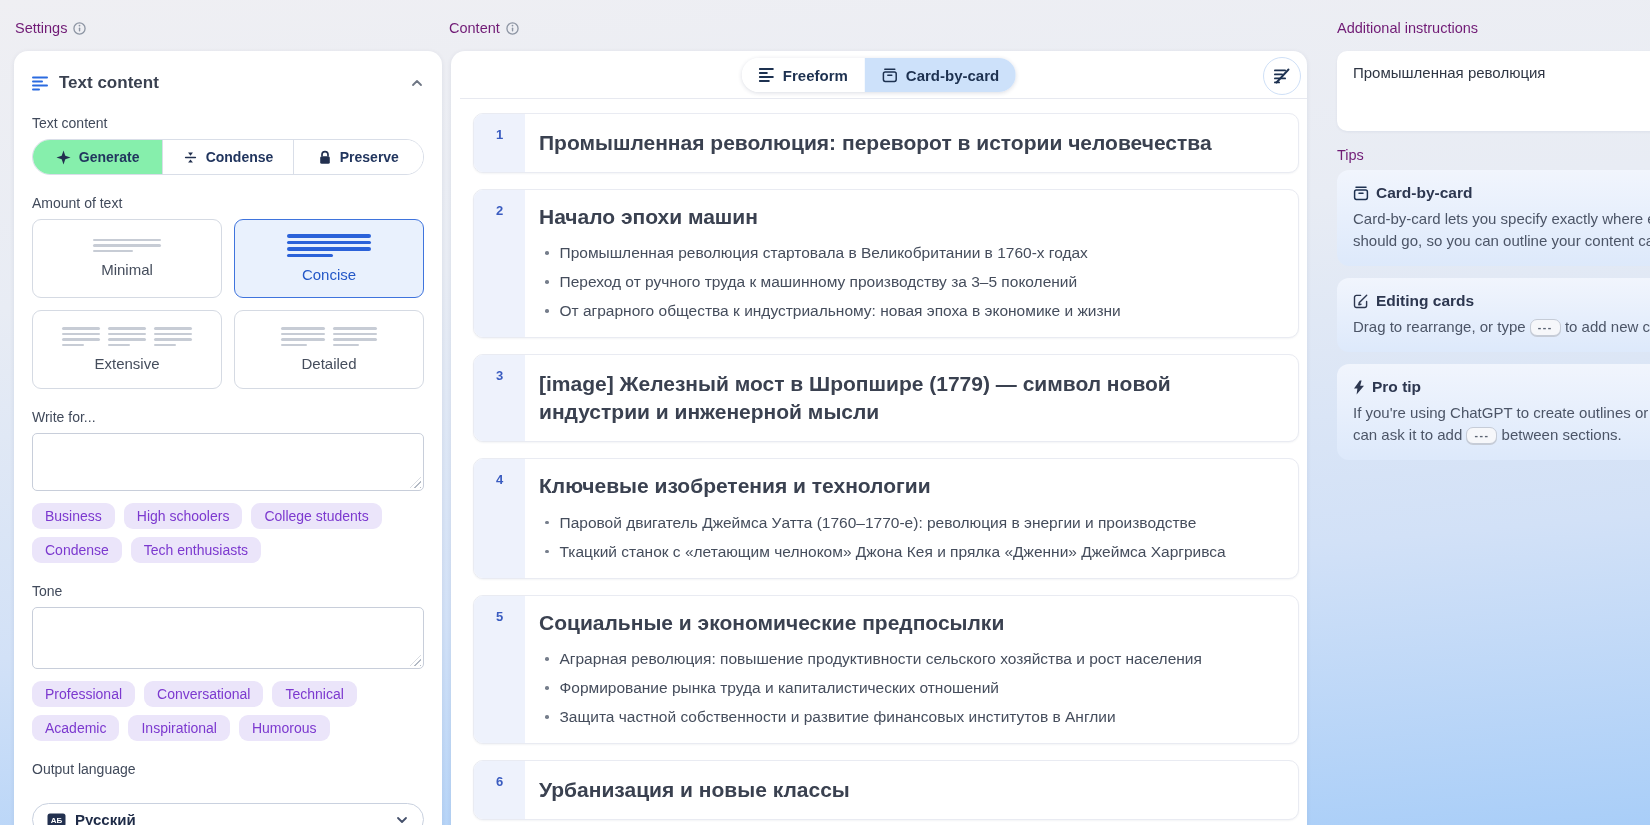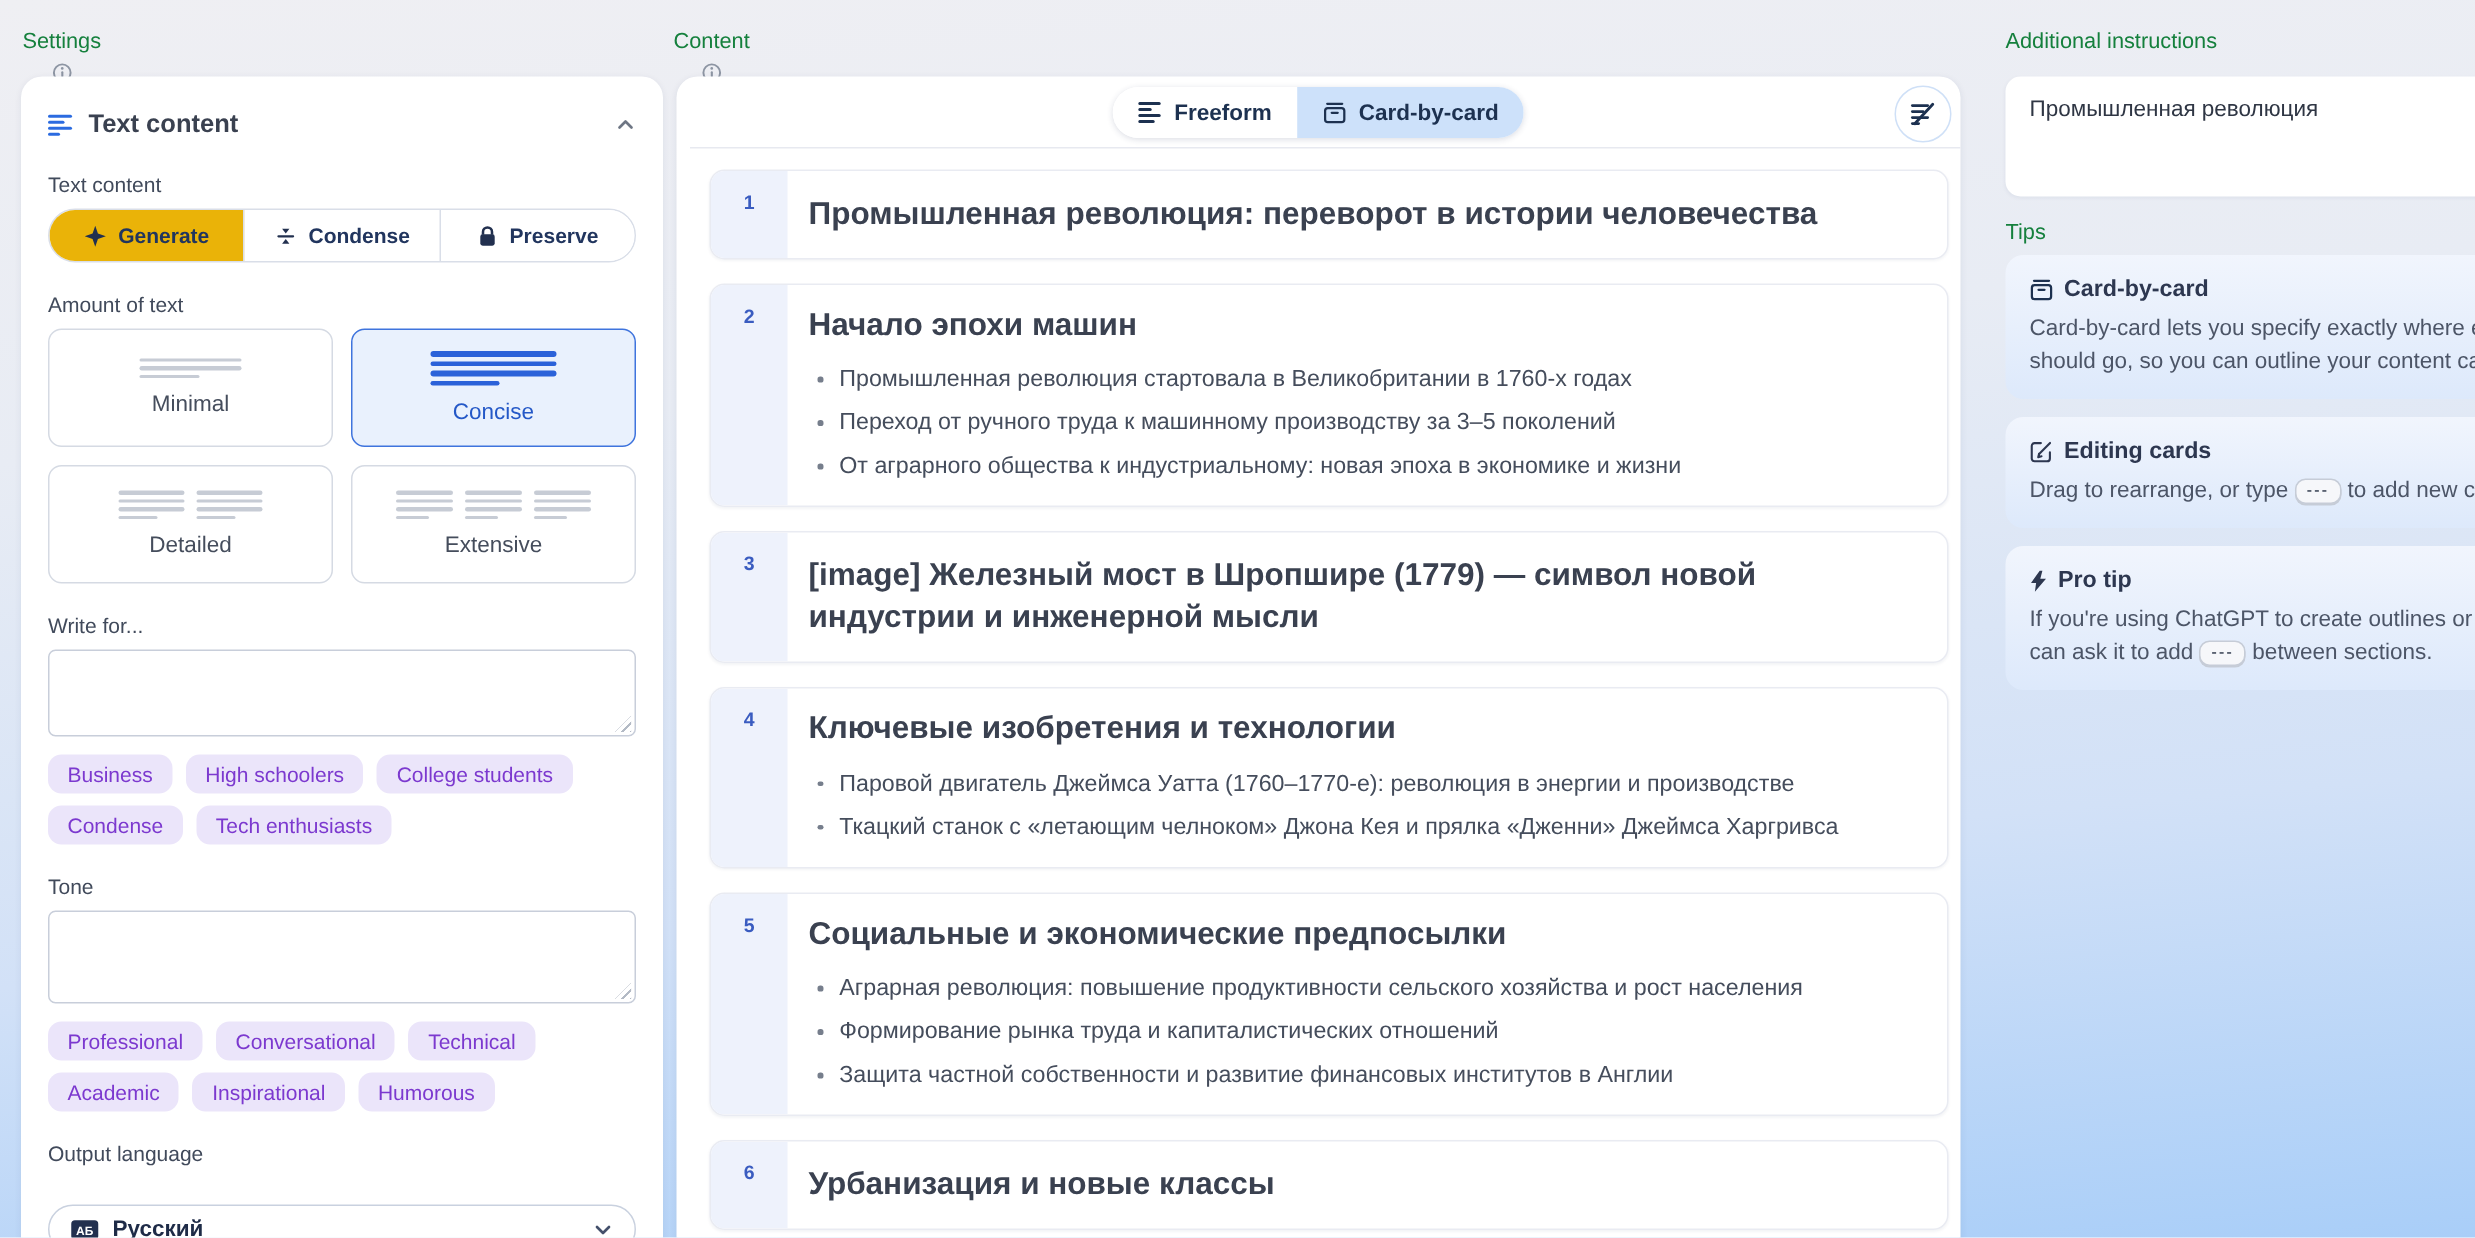--- a/index.html
+++ b/index.html
@@ -2,38 +2,38 @@
 <html><head>
 <meta charset="utf-8">
 <style>
   * { box-sizing: border-box; margin: 0; padding: 0; }
   html,body { width:1650px; height:825px; overflow:hidden; }
   body {
     font-family: "Liberation Sans", "DejaVu Sans", sans-serif;
     background: linear-gradient(175deg, #efeff3 0%, #e8ecf4 32%, #d2e1f7 68%, #a9cef8 100%);
     position: relative; color:#3b4251;
   }
-  .floating-label { position:absolute; font-size:14.5px; color:#15803d; display:flex; align-items:center; gap:6px;flex-direction:column; }
+  .floating-label { position:absolute; font-size:14.5px; color:#701a75; display:flex; align-items:center; gap:6px; }
   #settings-label { left:15px; top:20px; }
   #content-label  { left:449px; top:20px; }
   #instructions-label { left:1337px; top:20px; }
   #tips-label { left:1337px; top:147px; }
   .panel { position:absolute; background:#fff; border-radius:14px; box-shadow:0 1px 5px rgba(25,39,80,.08); }
   #settings-panel { left:14px; top:51px; width:428px; height:790px; padding:20px 18px; }
   #content-panel  { left:451px; top:51px; width:856px; height:790px; }
 
   
   .sec-head { display:flex; align-items:center; gap:10px; height:24px; }
   .sec-title { font-size:17px; font-weight:700; color:#3a4150; flex:1; }
   .icn { display:inline-flex; align-items:center; justify-content:center; line-height:0; }
   .label { font-size:14px; color:#414a5b; margin:20px 0 8px; }
   .seg { display:flex; border:1px solid #d9dee8; border-radius:19px; overflow:hidden; height:36px; background:#fff; }
   .seg-btn { flex:1; display:flex; align-items:center; justify-content:center; gap:8px; font-size:14px; font-weight:700; color:#21355e; border-right:1px solid #d9dee8; cursor:pointer; background:#fff; }
   .seg-btn:last-child { border-right:none; }
-  .seg-btn.selected { background:#eab308; }
+  .seg-btn.selected { background:#86efac; }
   .amt-grid { display:grid; grid-template-columns:1fr 1fr; gap:12px; }
   .amt-card { border:1px solid #d5dae3; border-radius:9px; height:79px; display:flex; flex-direction:column; align-items:center; justify-content:center; gap:9px; background:#fff; cursor:pointer; }
   .amt-card.selected { border:1.5px solid #3f74dd; background:#e9f1fd; }
   .amt-label { font-size:15px; color:#454d5c; }
   .amt-card.selected .amt-label { color:#2458c7; }
   .amt-icon { display:flex; gap:8px; }
   .amt-col { display:flex; flex-direction:column; gap:3px; align-items:flex-start; }
   .amt-col i { display:block; height:2.5px; background:#c7ccd5; border-radius:2px; }
   .amt-card.selected .amt-col i { background:#2b62d9; height:3.5px; }
   .ta-wrap { position:relative; }
@@ -172,56 +172,56 @@
             <i style="width: 84px;"></i>
             <i style="width: 84px;"></i>
             <i style="width: 46px;"></i>
           </div>
         </div>
         <div class="amt-label">Concise</div>
       </div>
       <div class="amt-card">
         <div class="amt-icon">
           <div class="amt-col">
-            <i style="width: 44px;"></i>
-            <i style="width: 44px;"></i>
-            <i style="width: 44px;"></i>
-            <i style="width: 26px;"></i>
-          </div>
-          <div class="amt-col">
-            <i style="width: 44px;"></i>
-            <i style="width: 44px;"></i>
-            <i style="width: 44px;"></i>
-            <i style="width: 26px;"></i>
-          </div>
-        </div>
-        <div class="amt-label">Detailed</div>
+            <i style="width: 38px;"></i>
+            <i style="width: 38px;"></i>
+            <i style="width: 38px;"></i>
+            <i style="width: 22px;"></i>
+          </div>
+          <div class="amt-col">
+            <i style="width: 38px;"></i>
+            <i style="width: 38px;"></i>
+            <i style="width: 38px;"></i>
+            <i style="width: 22px;"></i>
+          </div>
+          <div class="amt-col">
+            <i style="width: 38px;"></i>
+            <i style="width: 38px;"></i>
+            <i style="width: 38px;"></i>
+            <i style="width: 22px;"></i>
+          </div>
+        </div>
+        <div class="amt-label">Extensive</div>
       </div>
       <div class="amt-card">
         <div class="amt-icon">
           <div class="amt-col">
-            <i style="width: 38px;"></i>
-            <i style="width: 38px;"></i>
-            <i style="width: 38px;"></i>
-            <i style="width: 22px;"></i>
-          </div>
-          <div class="amt-col">
-            <i style="width: 38px;"></i>
-            <i style="width: 38px;"></i>
-            <i style="width: 38px;"></i>
-            <i style="width: 22px;"></i>
-          </div>
-          <div class="amt-col">
-            <i style="width: 38px;"></i>
-            <i style="width: 38px;"></i>
-            <i style="width: 38px;"></i>
-            <i style="width: 22px;"></i>
-          </div>
-        </div>
-        <div class="amt-label">Extensive</div>
+            <i style="width: 44px;"></i>
+            <i style="width: 44px;"></i>
+            <i style="width: 44px;"></i>
+            <i style="width: 26px;"></i>
+          </div>
+          <div class="amt-col">
+            <i style="width: 44px;"></i>
+            <i style="width: 44px;"></i>
+            <i style="width: 44px;"></i>
+            <i style="width: 26px;"></i>
+          </div>
+        </div>
+        <div class="amt-label">Detailed</div>
       </div>
     </div>
 
   <div class="label">Write for...</div>
   <div class="ta-wrap">
     <textarea class="ta" id="writefor-ta" style=""></textarea>
   </div>
   <div class="tags" id="writefor-tags">
       <span class="tag">Business</span>
       <span class="tag">High schoolers</span>

